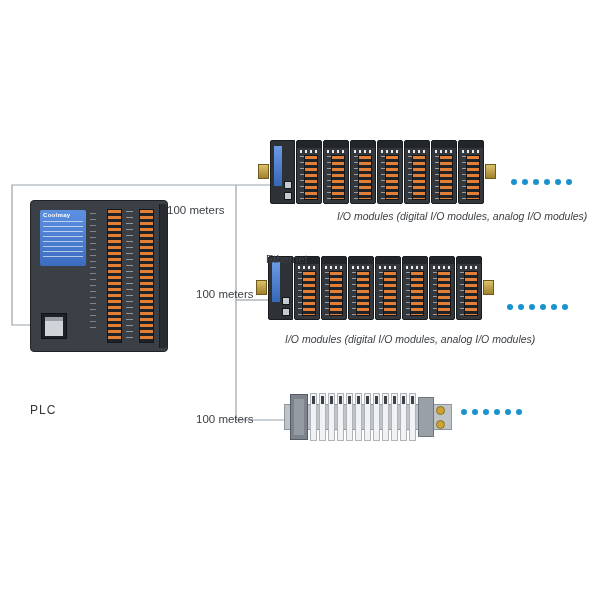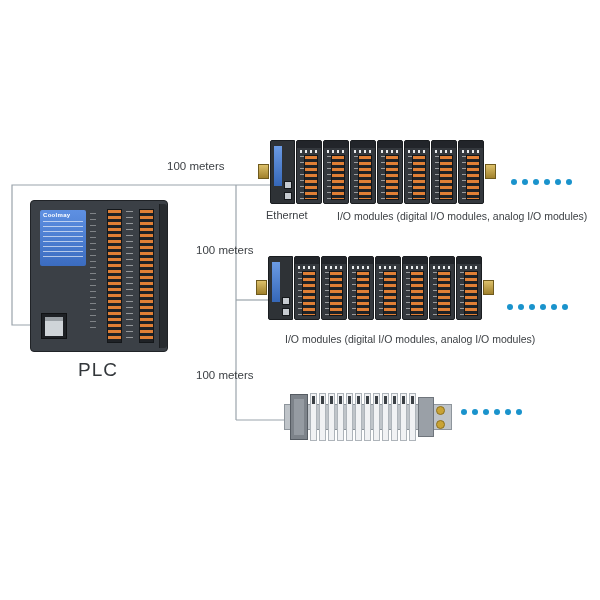--- a/index.html
+++ b/index.html
@@ -1,21 +1,21 @@
 <!DOCTYPE html>
 <html><head>
 <meta charset="utf-8">
 <style>
   html,body{margin:0;padding:0;background:#fff;}
   .stage{position:relative;width:600px;height:600px;background:#ffffff;overflow:hidden;
          font-family:"Liberation Sans", sans-serif;color:#3d4145;}
   .wires{position:absolute;left:0;top:0;pointer-events:none;}
 
-  .label{position:absolute;font-size:11.5px;color:#3d4145;white-space:nowrap;}
-  .cap{position:absolute;font-size:10.5px;color:#3d4145;white-space:nowrap;}
+  .label{position:absolute;font-size:11.5px;color:#3d4145;white-space:nowrap;margin-top:44px;}
+  .cap{position:absolute;font-size:10.5px;color:#3d4145;white-space:nowrap;font-style:italic;}
 
   
   .plc{position:absolute;left:30px;top:200px;width:136px;height:150px;
        background:#3b4046;border:1px solid #202327;border-radius:4px;}
   .plc-depth{position:absolute;right:0;top:3px;bottom:3px;width:7px;background:#282c30;
              border-left:1px solid #1b1e21;border-radius:0 3px 3px 0;}
   .plc-blue{position:absolute;left:9px;top:9px;width:46px;height:56px;border-radius:2px;
             background:linear-gradient(180deg,#5e90e2,#3b6cc0);padding:2px 3px;box-sizing:border-box;}
   .plc-blue .brand{font-size:6px;font-weight:bold;color:#fff;letter-spacing:.3px;}
   .plc-blue .specs{margin-top:3px;height:38px;
@@ -24,21 +24,21 @@
       background:repeating-linear-gradient(to bottom, rgba(255,255,255,.35) 0 1px, transparent 1px 6px);}
   .termcol{position:absolute;top:8px;width:13px;height:132px;border:1px solid #14171a;
       background:repeating-linear-gradient(to bottom,#e07f35 0 3px,#1f2226 3px 6px);}
   .termcol.a{left:76px;}
   .termcol.b{left:108px;}
   .lblcol{position:absolute;left:95px;top:10px;width:7px;height:128px;
       background:repeating-linear-gradient(to bottom, rgba(255,255,255,.45) 0 1px, transparent 1px 6px);}
   .rj45{position:absolute;left:10px;top:112px;width:26px;height:26px;background:#1e2125;
         border:1px solid #101214;box-sizing:border-box;}
   .rj45 .inner{margin:3px;height:15px;background:#cfd4d8;border-top:4px solid #9aa0a5;}
-  .plc-label{font-size:19px;letter-spacing:1px;color:#33373b;text-align:center;width:136px;left:30px;top:359px;}
+  .plc-label{font-size:12px;letter-spacing:1px;color:#33373b;width:136px;left:30px;top:359px;}
 
   
   .rack{position:absolute;height:64px;display:flex;gap:1px;}
   .clip{position:absolute;width:11px;height:15px;top:24px;border:1px solid #6f5a1d;box-sizing:border-box;
         background:linear-gradient(#dcc06a,#a1812c);}
   .clip.left{left:-12px;} .clip.right{right:-12px;}
   .coupler{width:23px;background:#2e3236;border:1px solid #1a1d20;position:relative;border-radius:2px 0 0 2px;}
   .coupler .bluestrip{position:absolute;left:3px;top:5px;width:8px;height:40px;
         background:linear-gradient(#6b9be4,#3567b8);}
   .coupler .port{position:absolute;left:13px;width:8px;height:8px;background:#c6cbd0;border:1px solid #15181b;box-sizing:border-box;}

